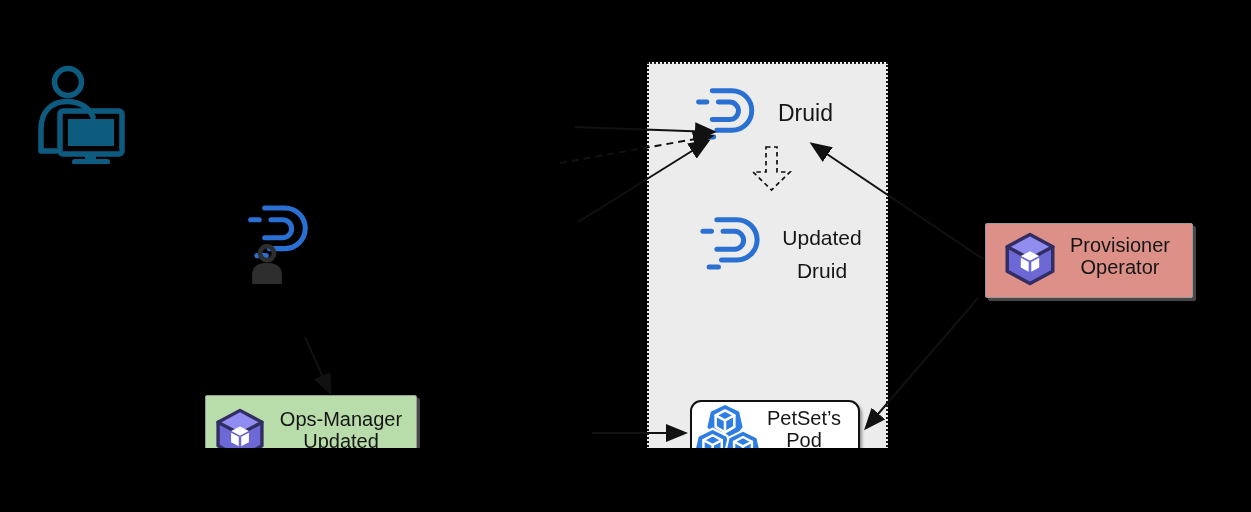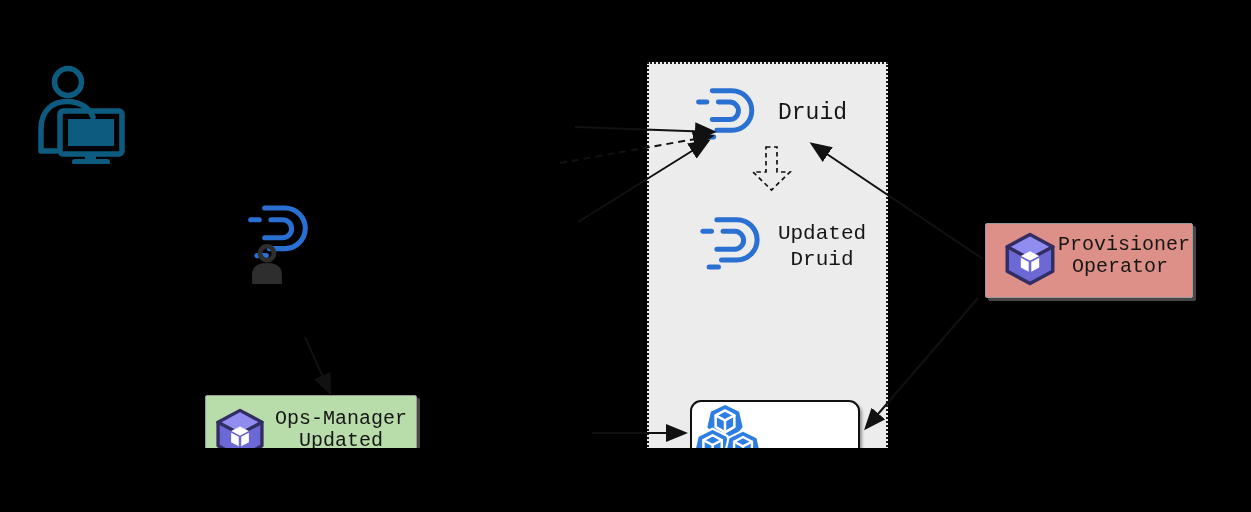--- a/index.html
+++ b/index.html
@@ -1,28 +1,28 @@
 <!DOCTYPE html>
 <html><head>
 <meta charset="utf-8">
 <style>
   html,body{margin:0;padding:0;background:#000;}
   #canvas{
     position:relative;width:1251px;height:448px;background:#000;overflow:hidden;
-    font-family:Liberation Mono, monospace;color:#161616;
+    font-family:Liberation Sans, sans-serif;color:#161616;
   }
   .abs{position:absolute;}
   .cluster{
     background:#ececec;border:2px dotted #1a1a1a;
     box-sizing:border-box;
   }
   .node-label{white-space:pre-line;text-align:center;color:#161616;}
   .lbl-druid{font-size:23px;}
   .lbl-std{font-size:20px;line-height:22px;}
-  .lbl-mid{font-size:21px;line-height:26px;}
+  .lbl-mid{font-size:21px;line-height:33px;}
   .petset-box{
     background:#ffffff;border:2.5px solid #111;border-radius:11px;
     box-shadow:2px 3px 3px rgba(60,60,60,.5);box-sizing:border-box;
   }
   .op-box{
     border:1px solid #9a9a9a;box-sizing:border-box;border-radius:2px;
     box-shadow:3px 3px 0 rgba(130,130,130,.55);
   }
   .op-green{background:#b9dcab;}
   .op-pink{background:#dc9087;}
@@ -98,20 +98,21 @@
     <use href="#druidLogo"></use>
   </svg>
   <div class="abs node-label lbl-mid" style="left:772px;top:221px;width:100px;">Updated Druid</div>
 
   <div class="abs petset-box" style="left:690px;top:400px;width:170px;height:67px;"></div>
   <svg class="abs" style="left:689px;top:398px;" width="80" height="72" viewBox="0 0 80 72">
     <use href="#podIcon" transform="translate(14,2) scale(1.1)"></use>
     <use href="#podIcon" transform="translate(2,27) scale(1.08)"></use>
     <use href="#podIcon" transform="translate(33,29) scale(1.05)"></use>
   </svg>
+  <div class="abs node-label lbl-std" style="left:752px;top:407px;width:104px;">PetSet’s Pod</div>
 
   <div class="abs op-box op-green" style="left:205px;top:395px;width:212px;height:78px;"></div>
   <svg class="abs" style="left:213px;top:406px;" width="54" height="56" viewBox="0 0 64 62">
     <use href="#operatorIcon"></use>
   </svg>
   <div class="abs node-label lbl-std" style="left:270px;top:408px;width:142px;">Ops-Manager Updated</div>
 
   <div class="abs op-box op-pink" style="left:985px;top:223px;width:208px;height:75px;"></div>
   <svg class="abs" style="left:1002px;top:230px;" width="56" height="58" viewBox="0 0 64 62">
     <use href="#operatorIcon"></use>

